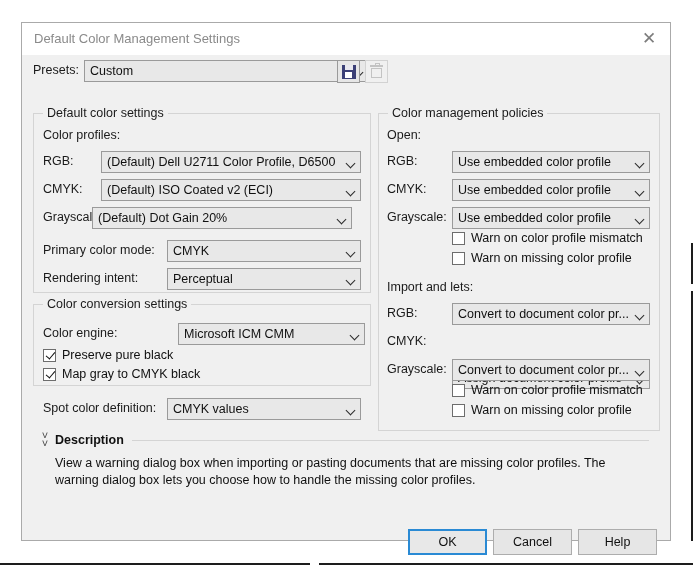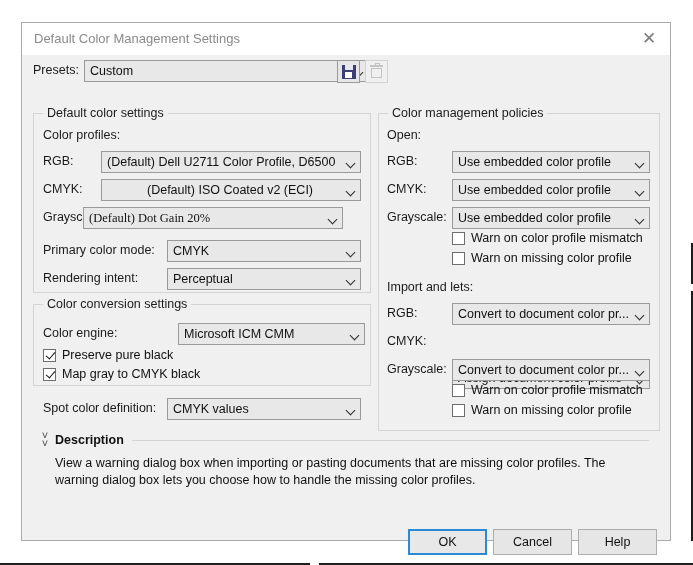--- a/index.html
+++ b/index.html
@@ -312,29 +312,29 @@
 
     <div class="lbl" style="left:21px; top:99px;">RGB:</div>
     <div class="combo" style="left:79px; top:96px; width:260px;">
       <span class="txt">(Default) Dell U2711 Color Profile, D6500</span>
       <span class="arrow">
           <span class="chev"></span>
         </span>
     </div>
 
     <div class="lbl" style="left:21px; top:127px;">CMYK:</div>
-    <div class="combo" style="left:79px; top:124px; width:260px;padding-left:40px;">
+    <div class="combo" style="left:79px; top:124px; width:260px;">
       <span class="txt">(Default) ISO Coated v2 (ECI)</span>
       <span class="arrow">
           <span class="chev"></span>
         </span>
     </div>
 
     <div class="lbl" style="left:21px; top:155px;">Grayscale:</div>
-    <div class="combo" style="left:61px; top:152px; width:260px;font-family:Liberation Serif, serif;">
+    <div class="combo" style="left:70px; top:152px; width:260px;">
       <span class="txt">(Default) Dot Gain 20%</span>
       <span class="arrow">
           <span class="chev"></span>
         </span>
     </div>
 
     <div class="lbl" style="left:21px; top:188px;">Primary color mode:</div>
     <div class="combo" style="left:145px; top:185px; width:194px;">
       <span class="txt">CMYK</span>
       <span class="arrow">

